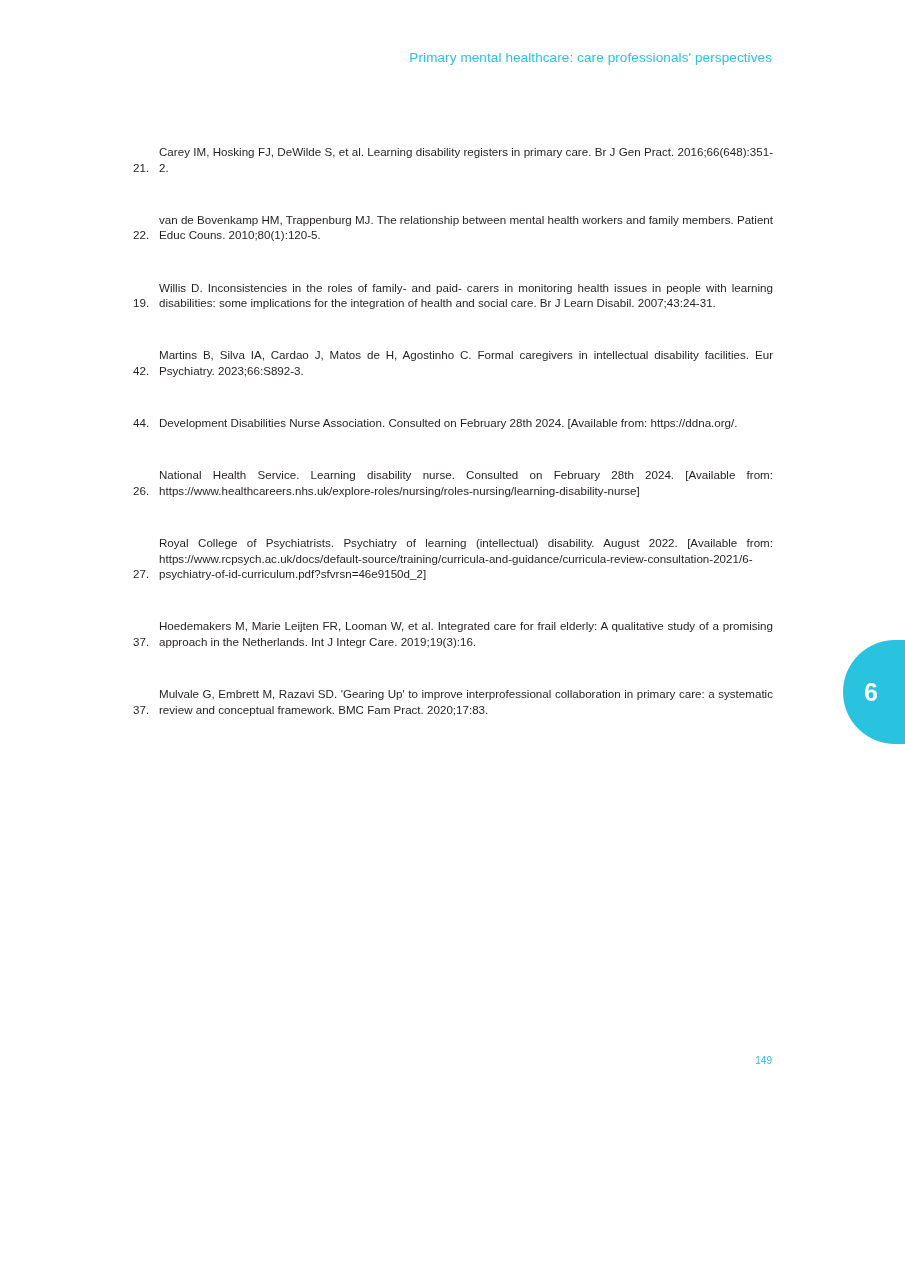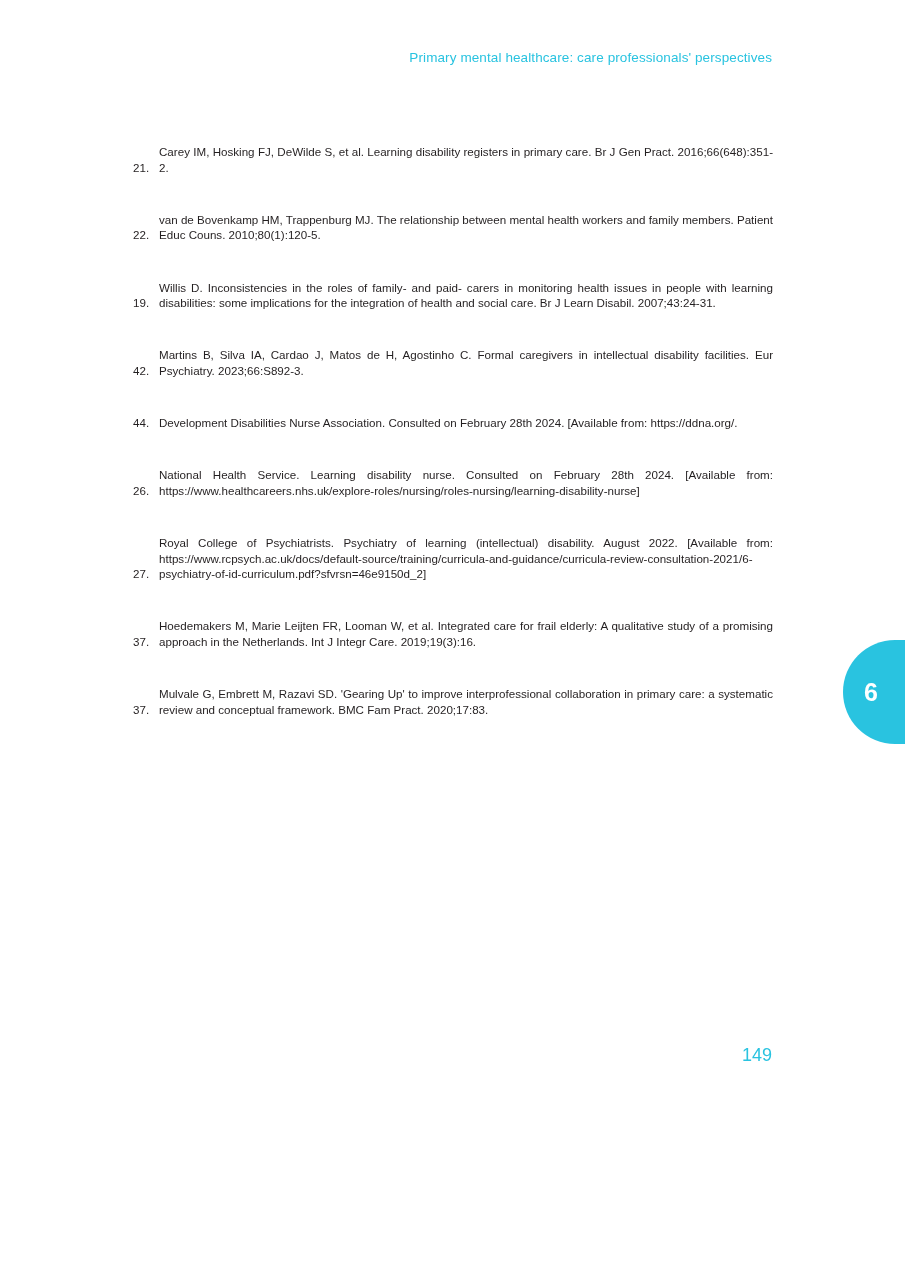--- a/index.html
+++ b/index.html
@@ -86,21 +86,21 @@
     font-weight: bold;
     margin-right: 6px;
     line-height: 1;
   }
 
   
   .folio {
     position: absolute;
     right: 133px;
     bottom: 57px;
-    font-size: 18px;
+    font-size: 10px;
     color: #29c3e0;
   }
 </style>
 </head>
 <body>
 
 <div class="page">
 
   <div class="running-head">Primary mental healthcare: care professionals' perspectives</div>
 

